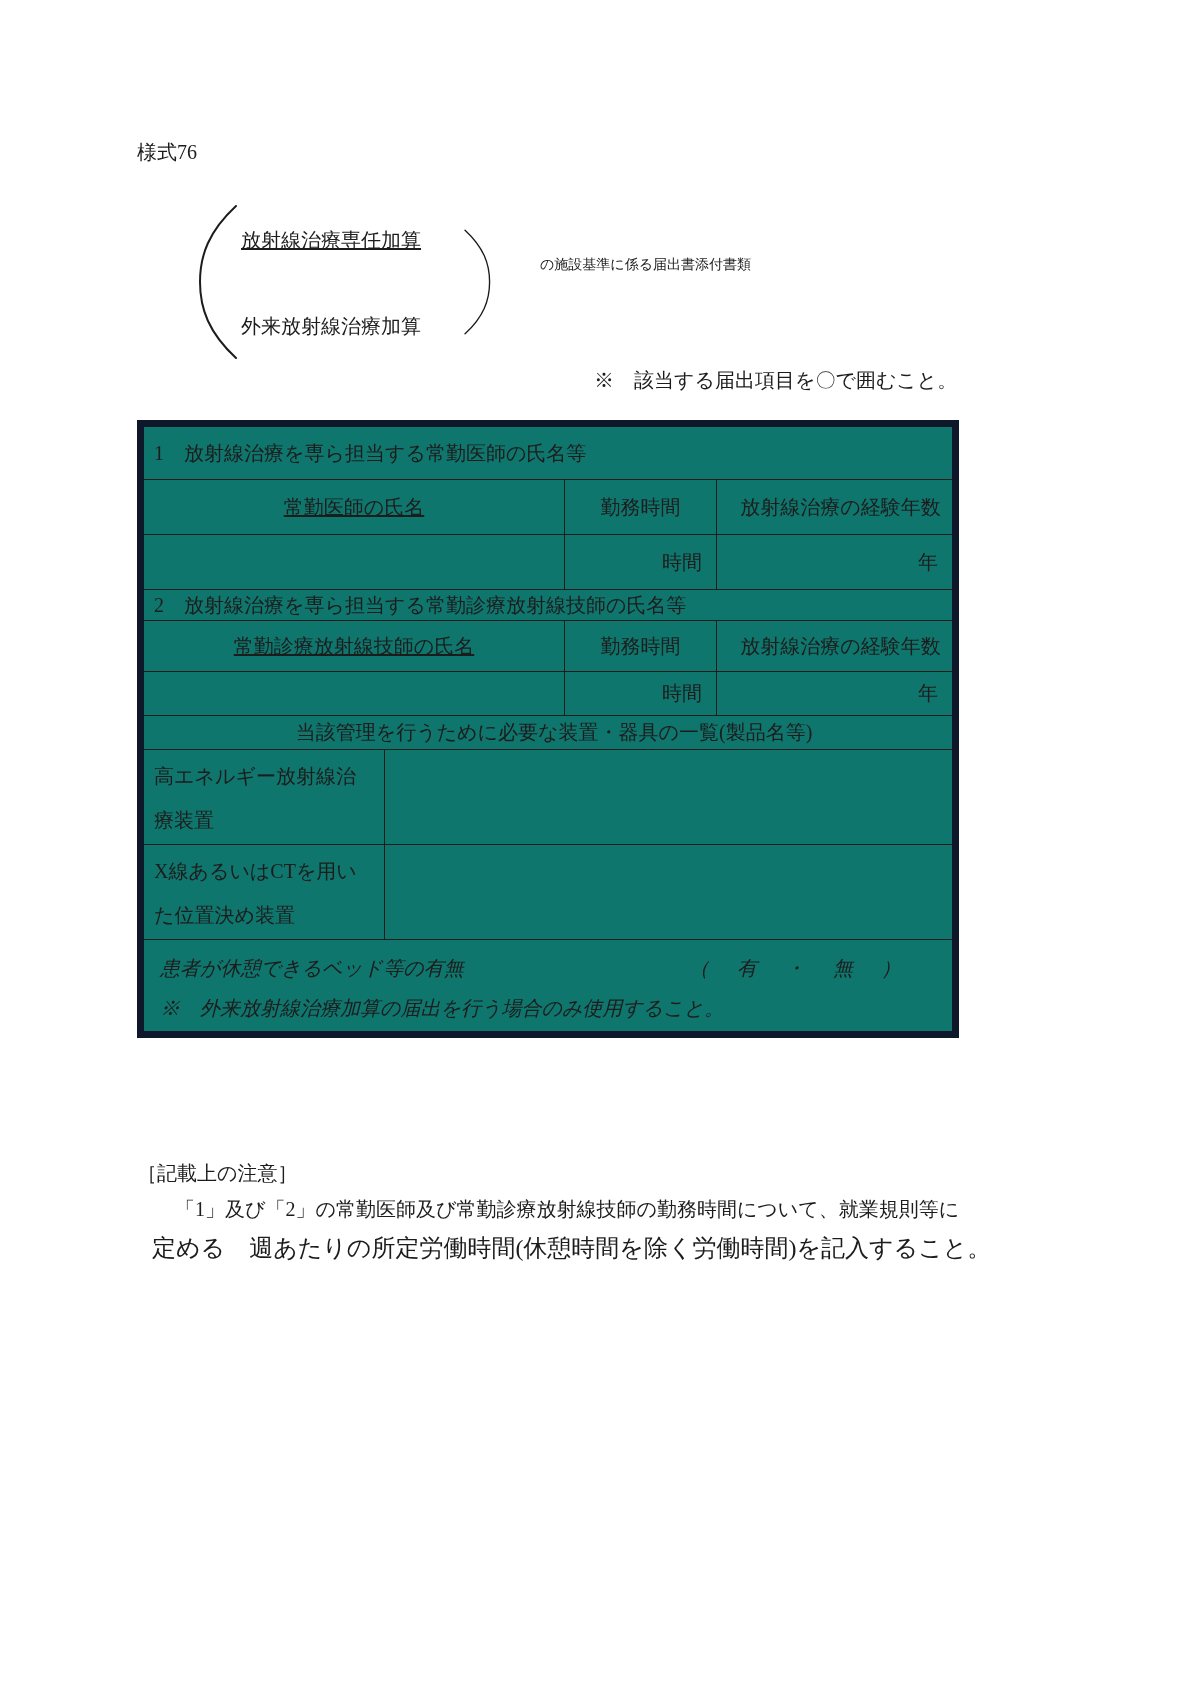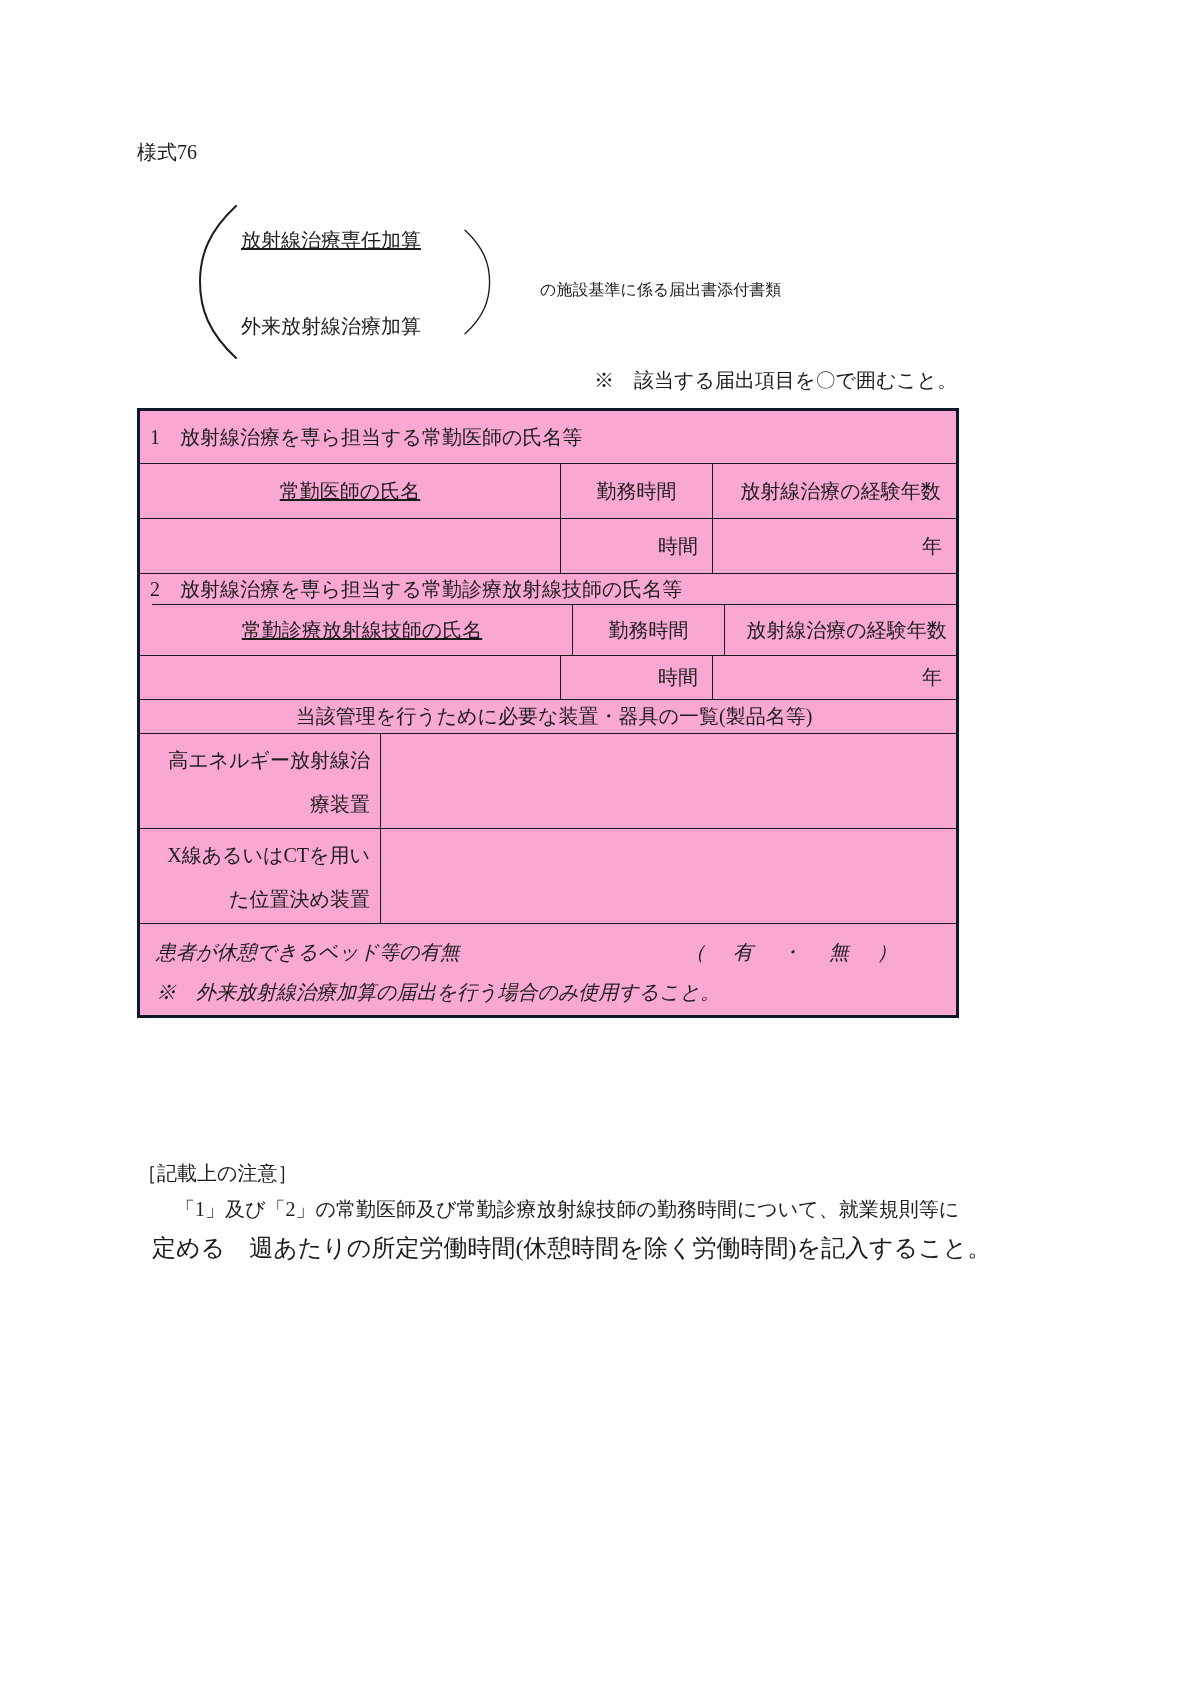--- a/index.html
+++ b/index.html
@@ -17,42 +17,42 @@
 
   
   .paren-group { left: 195px; top: 203px; width: 312px; height: 158px; }
   .paren { position: absolute; top: 0; }
   .paren.left { left: 0; }
   .paren.right { right: 0; }
   .option { position: absolute; left: 46px; font-size: 20px; white-space: nowrap; }
   .opt1 { top: 24px; text-decoration: underline; }
   .opt2 { top: 110px; }
 
-  .suffix { left: 540px; top: 280px; font-size: 16px; }
+  .suffix { left: 540px; top: 256px; font-size: 14px; }
   .circle-note { left: 594px; top: 367px; font-size: 20px; }
 
   
   .form-table {
-    position: absolute; left: 137px; top: 408px; width: 822px;
-    border: 3px solid #0f172a; background: #f9a8d4;
+    position: absolute; left: 137px; top: 420px; width: 822px;
+    border: 7px solid #0f172a; background: #0f766e;
   }
   .t-row { display: flex; border-top: 1px solid #1c1c1c; font-size: 20px; }
   .t-row:first-child { border-top: none; }
   .t-cell { border-left: 1px solid #1c1c1c; display: flex; align-items: center; }
   .t-cell:first-child { border-left: none; }
   .c1 { width: 420px; text-decoration: underline; }
   .c2 { width: 152px; }
   .c3 { flex: 1; padding-left: 12px; }
-  .e1 { width: 240px; text-align: right; }
+  .e1 { width: 240px; }
   .e2 { flex: 1; }
   .center { justify-content: center; }
   .right { justify-content: flex-end; padding-right: 14px; }
   .title-row { align-items: center; padding-left: 10px; }
   .r-h52 { height: 52px; } .r-h55 { height: 55px; } .r-h31 { height: 31px; }
-  .r-h51 { height: 51px; margin-left: 12px; } .r-h44 { height: 44px; } .r-h34 { height: 34px; }
+  .r-h51 { height: 51px; } .r-h44 { height: 44px; } .r-h34 { height: 34px; }
   .r-h95 { height: 95px; } .r-h82 { height: 82px; } .r-h92 { height: 92px; }
   .equip-label { align-items: flex-start; padding: 4px 10px; line-height: 44px; }
   .bed-row { display: block; position: relative; padding: 8px 16px; line-height: 40px; font-style: italic; }
   .bed-options { position: absolute; left: 545px; top: 8px; letter-spacing: 4px; }
 
   
   .notes-title { left: 137px; top: 1160px; font-size: 20px; }
   .note-line1 { left: 175px; top: 1196px; font-size: 20px; white-space: nowrap; }
   .note-line2 { left: 152px; top: 1232px; font-size: 24px; white-space: nowrap; }
 </style>

